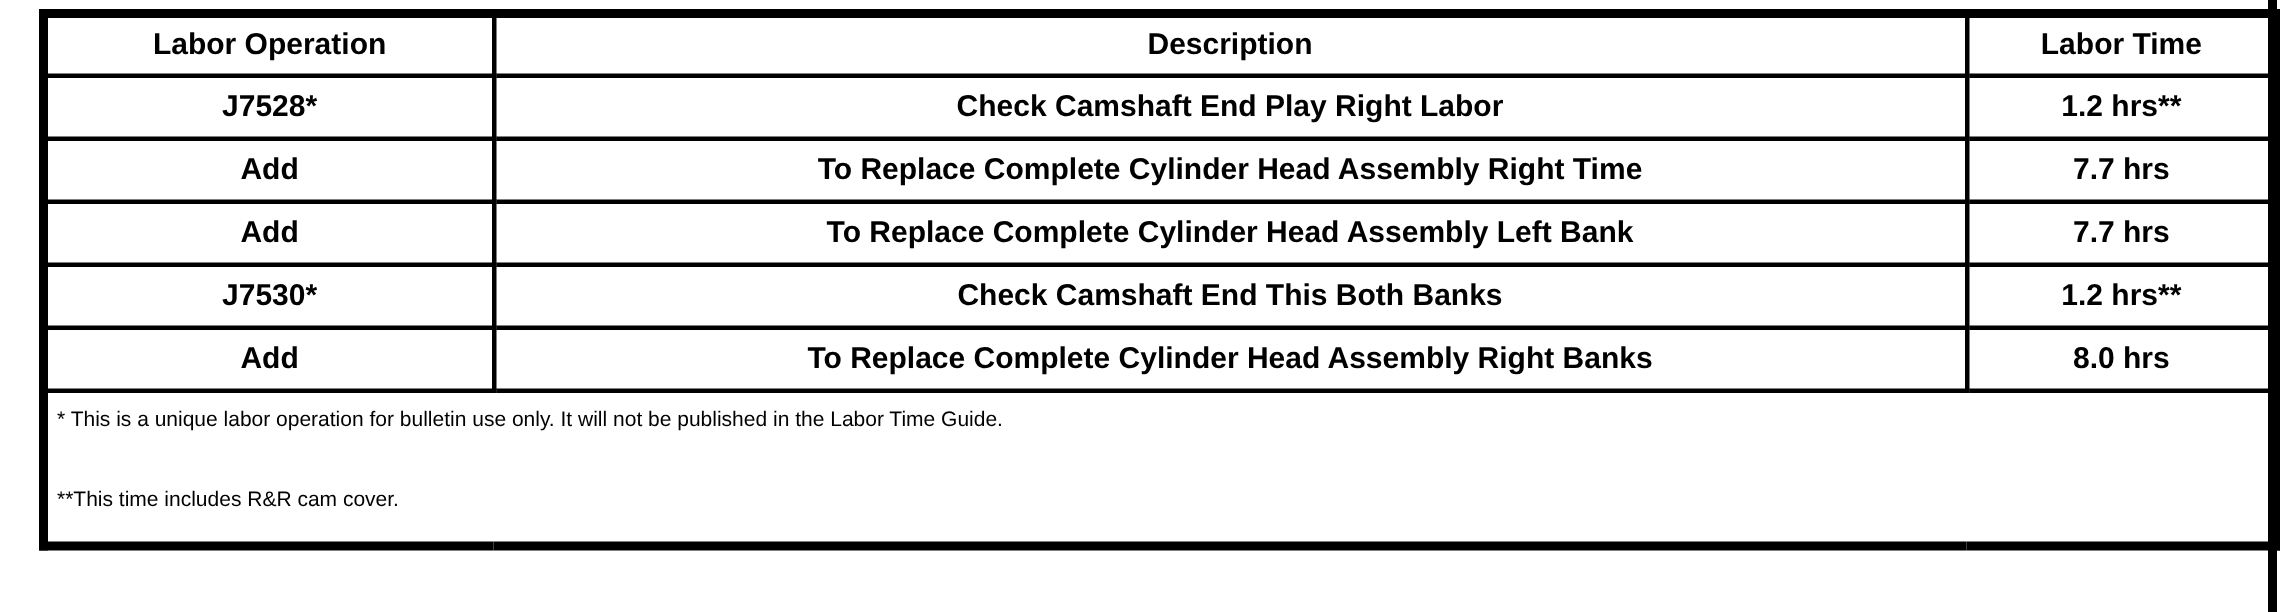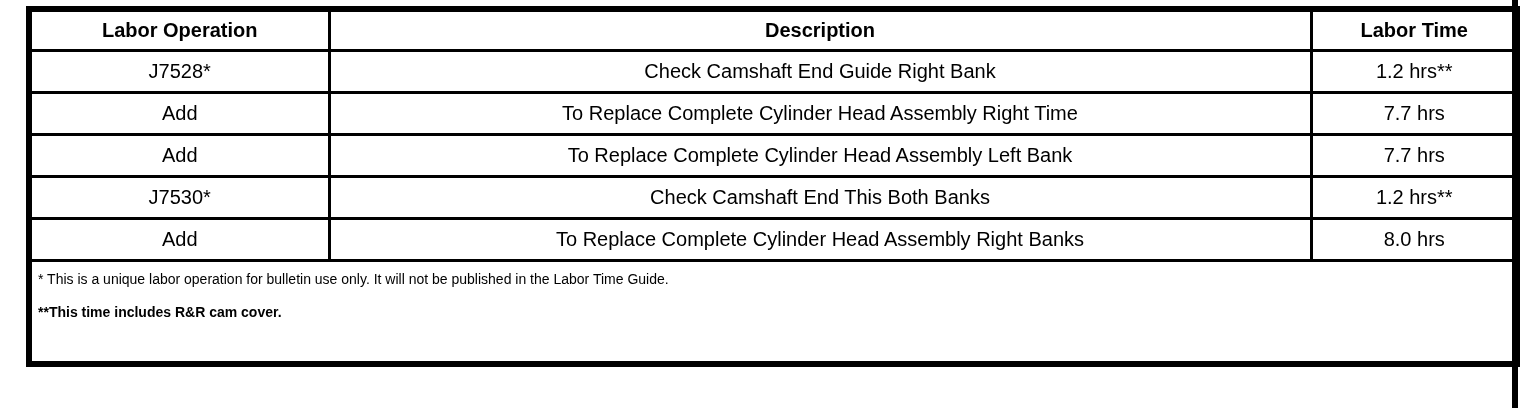--- a/index.html
+++ b/index.html
@@ -48,38 +48,37 @@
     line-height: 1.15;
     padding: 0;
     overflow: hidden;
     white-space: nowrap;
   }
   .labor-table th {
     font-weight: bold;
     height: 37px;
   }
   .labor-table td.data-cell {
-    font-weight: normal;
+    font-weight: bold;
     height: 39px;
   }
   .labor-table td.footnote-cell {
     height: 90px;
     text-align: left;
     vertical-align: top;
     padding: 9px 8px 0 6px;
   }
   .note {
     margin: 0;
     font-size: 14px;
     line-height: 1.2;
     white-space: nowrap;
   }
   .note + .note {
-    margin-top: 16px;
-    font-weight: bold;
+    margin-top: 36px;
   }
 </style>
 </head>
 <body>
 
 <div class="page">
 
   <table class="labor-table">
     <colgroup>
       <col style="width:300px">
@@ -89,21 +88,21 @@
     <thead>
       <tr>
         <th>Labor Operation</th>
         <th>Description</th>
         <th>Labor Time</th>
       </tr>
     </thead>
     <tbody>
       <tr>
         <td class="data-cell">J7528*</td>
-        <td class="data-cell">Check Camshaft End Guide Right Bank</td>
+        <td class="data-cell">Check Camshaft End Play Right Labor</td>
         <td class="data-cell">1.2 hrs**</td>
       </tr>
       <tr>
         <td class="data-cell">Add</td>
         <td class="data-cell">To Replace Complete Cylinder Head Assembly Right Time</td>
         <td class="data-cell">7.7 hrs</td>
       </tr>
       <tr>
         <td class="data-cell">Add</td>
         <td class="data-cell">To Replace Complete Cylinder Head Assembly Left Bank</td>

